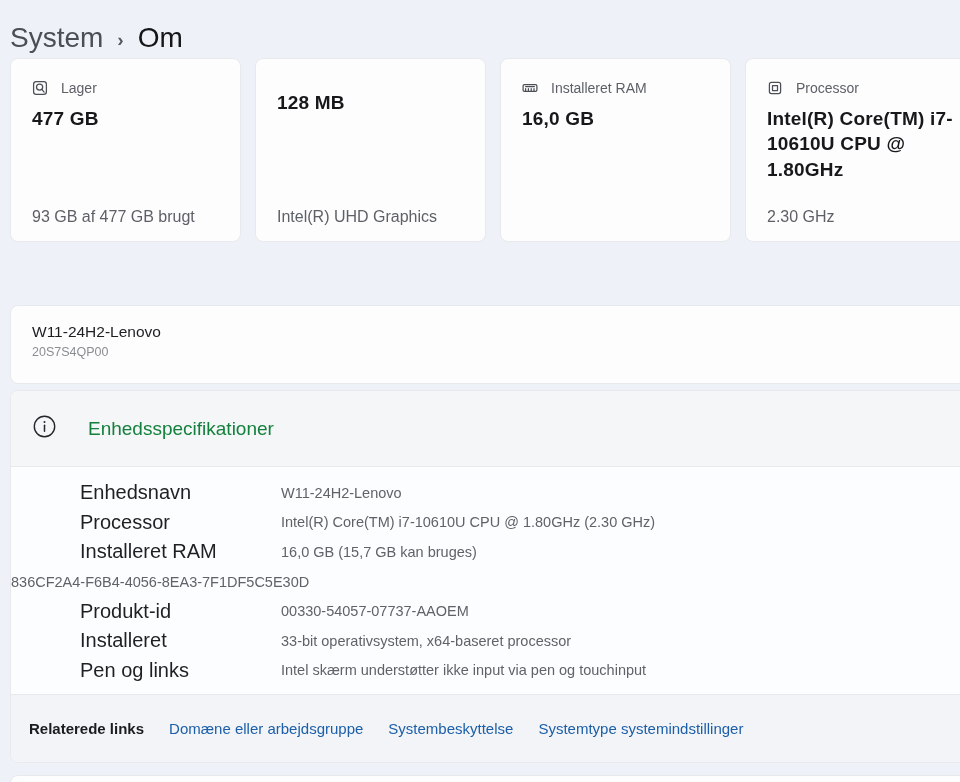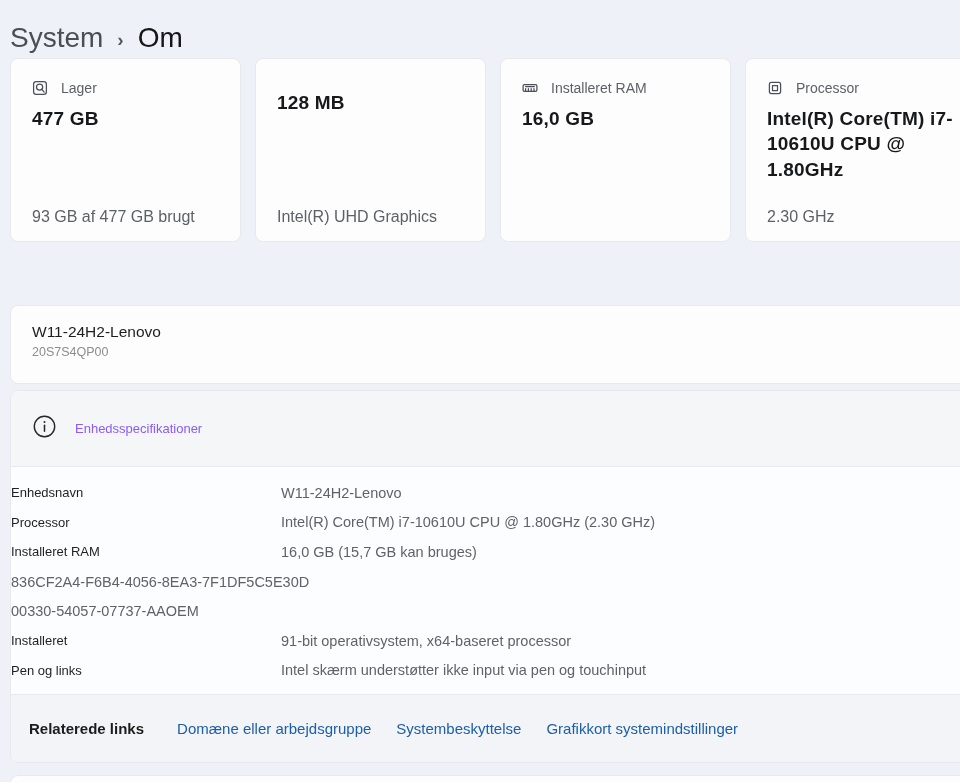--- a/index.html
+++ b/index.html
@@ -44,32 +44,32 @@
   .expander {
     position:absolute; left:10px; top:390px; width:966px; height:373px;
     background:#fdfdfe; border:1px solid #e7e9ec; border-radius:8px;
     display:flex; flex-direction:column; overflow:hidden;
   }
   .expander-header {
     height:76px; flex:none; background:#f4f6f8;
     display:flex; align-items:center; padding-left:22px;
     border-bottom:1px solid #e7e9ec; cursor:pointer;
   }
-  .expander-title { margin-left:19px; font-size:13px; color:#8b5cf6; }
+  .expander-title { margin-left:32px; font-size:19px; color:#15803d; }
 
   .spec-rows { flex:none; background:#fcfdfe; padding:11px 0 9px 0; }
   .spec-row { display:flex; align-items:center; height:29.6px; }
-  .spec-label { flex:none; width:270px; font-size:13px; color:#1f2023; }
+  .spec-label { flex:none; width:270px; padding-left:69px; font-size:20px; color:#1f2023; }
   .spec-value { font-size:14.5px; color:#5f6368; }
 
   .expander-footer {
     flex:1; background:#f2f4f7; border-top:1px solid #e7e9ec;
     display:flex; align-items:center; padding-left:18px;
   }
-  .footer-label { font-size:15px; font-weight:700; color:#1b1c1e; margin-right:33px; }
+  .footer-label { font-size:15px; font-weight:700; color:#1b1c1e; margin-right:25px; }
   .footer-link { font-size:15px; color:#1c5fa8; text-decoration:none; margin-right:25px; cursor:pointer; }
 
   
   .bottom-card {
     position:absolute; left:10px; top:775px; width:966px; height:24px;
     background:#fdfdfe; border:1px solid #e7e9ec; border-radius:8px 8px 0 0;
     cursor:pointer;
   }
 
   .icon-stroke { stroke:#4c5056; fill:none; stroke-width:1.25; stroke-linecap:round; stroke-linejoin:round; }
@@ -164,34 +164,35 @@
       <span class="spec-value">Intel(R) Core(TM) i7-10610U CPU @ 1.80GHz (2.30 GHz)</span>
     </div>
     <div class="spec-row">
       <span class="spec-label">Installeret RAM</span>
       <span class="spec-value">16,0 GB (15,7 GB kan bruges)</span>
     </div>
     <div class="spec-row">
       <span class="spec-value">836CF2A4-F6B4-4056-8EA3-7F1DF5C5E30D</span>
     </div>
     <div class="spec-row">
+      <span class="spec-label">Produkt-id</span>
       <span class="spec-value">00330-54057-07737-AAOEM</span>
     </div>
     <div class="spec-row">
       <span class="spec-label">Installeret</span>
-      <span class="spec-value">91-bit operativsystem, x64-baseret processor</span>
+      <span class="spec-value">33-bit operativsystem, x64-baseret processor</span>
     </div>
     <div class="spec-row">
       <span class="spec-label">Pen og links</span>
       <span class="spec-value">Intel skærm understøtter ikke input via pen og touchinput</span>
     </div>
   </div>
 
   <div class="expander-footer">
     <span class="footer-label">Relaterede links</span>
     <a class="footer-link" href="#">Domæne eller arbejdsgruppe</a>
     <a class="footer-link" href="#">Systembeskyttelse</a>
-    <a class="footer-link" href="#">Grafikkort systemindstillinger</a>
+    <a class="footer-link" href="#">Systemtype systemindstillinger</a>
   </div>
 
 </div>
 
 <div class="bottom-card"></div>
 
 </body></html>

